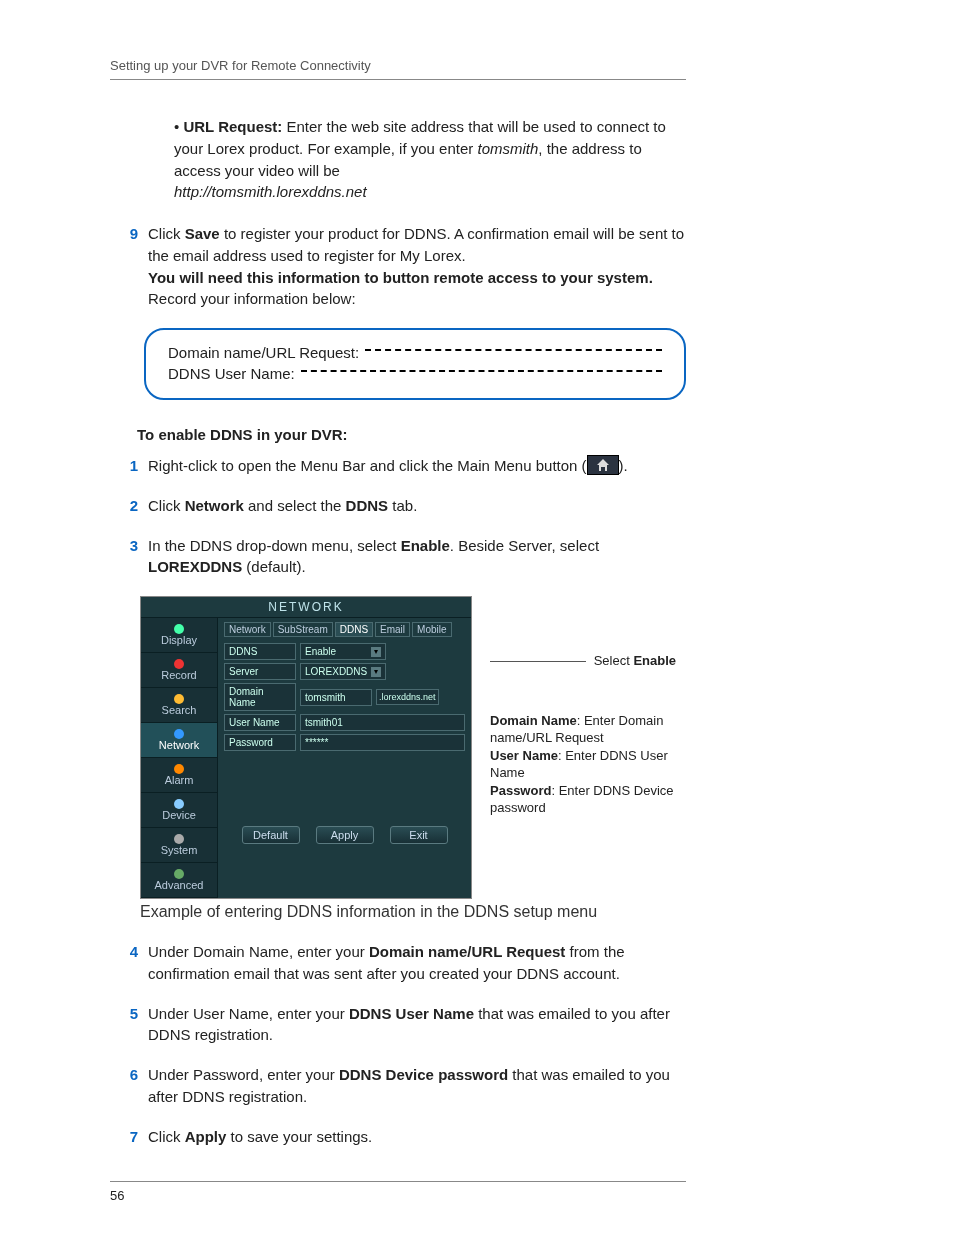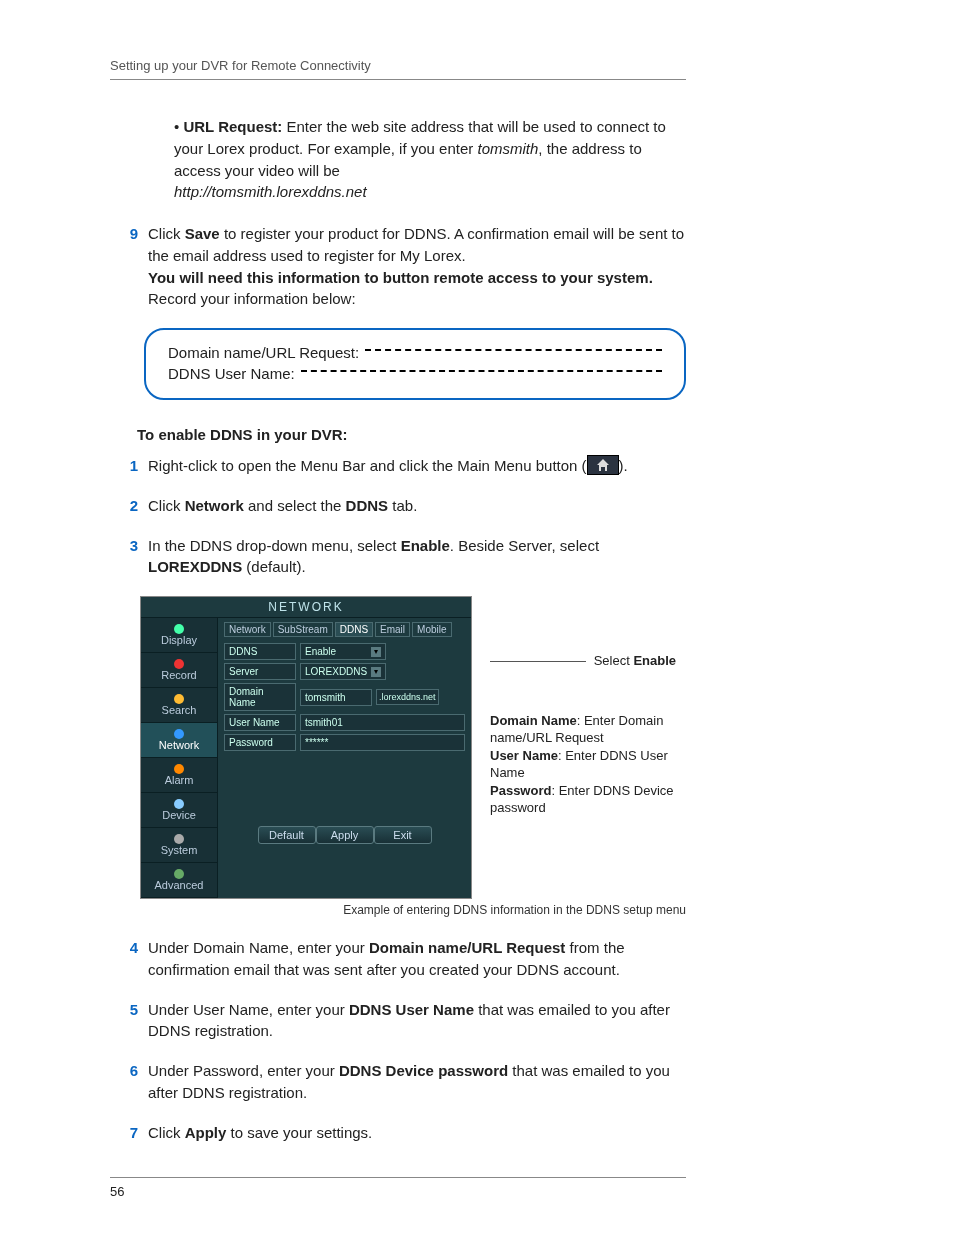--- a/index.html
+++ b/index.html
@@ -143,21 +143,21 @@
     box-sizing: border-box;
   }
   .dvr-label { width: 72px; }
   .dvr-val { flex: 1; display: flex; align-items: center; justify-content: space-between; }
   .dvr-dd-arrow {
     width: 10px; height: 10px; background: #5a7a80;
     display: inline-flex; align-items: center; justify-content: center;
     font-size: 8px; color: #000;
   }
   .dvr-footer {
-    display: flex; justify-content: center; gap: 0;
+    display: flex; justify-content: center; gap: 16px;
     padding: 72px 0 8px 0;
   }
   .dvr-btn {
     width: 56px; text-align: center;
     border: 1px solid #5a7a80;
     border-radius: 3px;
     padding: 2px 0;
     font-size: 11px;
     color: #cde;
     background: linear-gradient(#2a4d54,#183036);
@@ -165,24 +165,23 @@
   .annot {
     font-size: 13px;
     margin-left: 18px;
     line-height: 1.35;
     padding-top: 56px;
     flex: 1;
   }
   .annot .line { border-top: 1px solid #555; width: 96px; display: inline-block; vertical-align: middle; margin-right: 4px;}
   .annot-block2 { margin-top: 42px; }
   .caption {
-    font-size: 12px;
+    font-size: 16px;
     color: #333;
     margin: 4px 0 20px 30px;
-    text-align: right;
   }
   .footer-hr {
     border: none;
     border-top: 1px solid #888;
     margin: 34px 0 6px 0;
   }
   .page-num { font-size: 13px; }
   .mini-icon { display:inline-block; width:10px; height:10px; border-radius:50%; }
 </style>
 </head>

